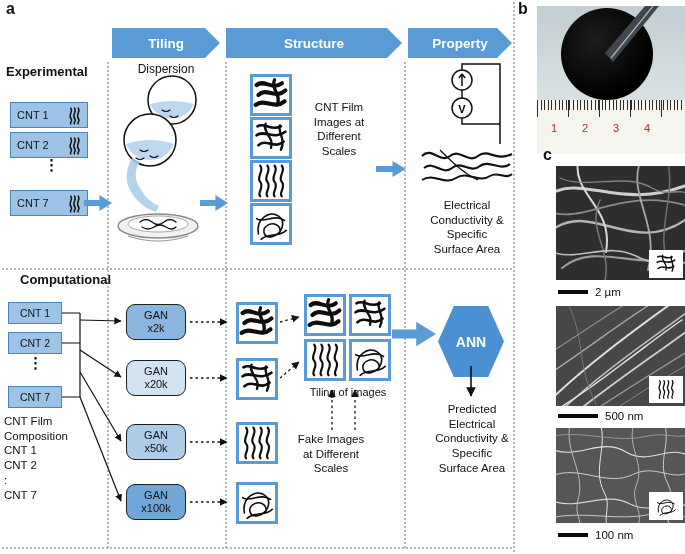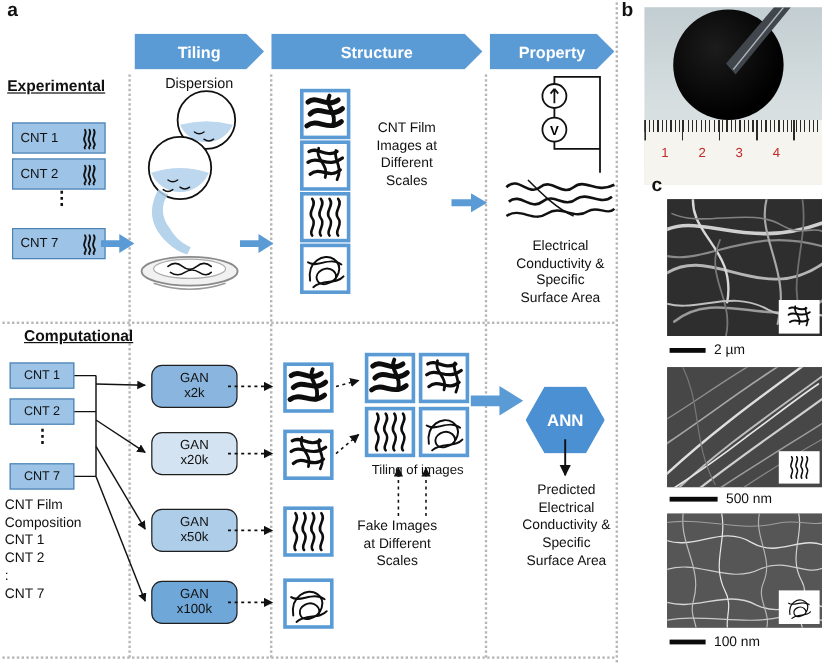--- a/index.html
+++ b/index.html
@@ -5,34 +5,34 @@
   html,body{margin:0;padding:0;background:#fff;}
   .stage{position:relative;width:685px;height:554px;background:#fff;overflow:hidden;
          font-family:"Liberation Sans",sans-serif;color:#111;}
   .abs{position:absolute;}
   .plabel{position:absolute;font-weight:bold;font-size:16px;}
   .chev{position:absolute;top:28px;height:30px;background:var(--accent,#5b9bd5);color:#fff;
         font-weight:bold;font-size:13.5px;display:flex;align-items:center;justify-content:center;
         clip-path:polygon(0 0,calc(100% - 15px) 0,100% 50%,calc(100% - 15px) 100%,0 100%);}
   .vdash{position:absolute;width:0;border-left:2px dotted #b7b7b7;}
   .hdash{position:absolute;height:0;border-top:2px dotted #b7b7b7;}
-  .seclabel{position:absolute;font-weight:bold;font-size:13px;text-decoration:underline;}
+  .seclabel{position:absolute;font-weight:bold;font-size:13px;}
   .cntbox{position:absolute;background:var(--boxfill,#9dc3e6);border:1px solid #4d83b5;
           display:flex;align-items:center;justify-content:space-between;padding:0 6px;
           font-size:11px;box-sizing:border-box;}
   .cntbox.sm{font-size:10.5px;padding:0 4px;justify-content:center;}
   .dots{position:absolute;font-weight:bold;font-size:15px;}
   .barrow{position:absolute;background:var(--accent,#5b9bd5);
           clip-path:polygon(0 34%,55% 34%,55% 6%,100% 50%,55% 94%,55% 66%,0 66%);}
   .cap{position:absolute;font-size:11.5px;line-height:1.28;white-space:pre-line;}
   .ctr{text-align:center;}
   .img-frame{position:absolute;border:3px solid var(--frame,#5b9bd5);background:#fff;
              box-sizing:border-box;}
   .img-frame svg{display:block;width:100%;height:100%;}
-  .gan{position:absolute;width:72px;height:36px;border:1.5px solid #1f1f1f;border-radius:9px;
+  .gan{position:absolute;width:60px;height:36px;border:1.5px solid #1f1f1f;border-radius:9px;
        display:flex;flex-direction:column;align-items:center;justify-content:center;
        font-size:11px;line-height:1.15;box-sizing:border-box;}
   .hex{position:absolute;background:var(--annfill,#4a90d2);color:#fff;font-weight:bold;
        font-size:14px;display:flex;align-items:center;justify-content:center;
        clip-path:polygon(24% 0,76% 0,100% 50%,76% 100%,24% 100%,0% 50%);}
   .tilegrid{position:absolute;display:grid;grid-template-columns:42px 42px;grid-gap:3px;}
   .tilegrid .cell{width:42px;height:42px;border:3px solid var(--frame,#5b9bd5);background:#fff;
                   box-sizing:border-box;}
   .tilegrid .cell svg{display:block;width:100%;height:100%;}
   .photo{position:absolute;background:linear-gradient(180deg,#c3ced2,#d6dee0 55%,#e8e6df);}
@@ -281,21 +281,21 @@
         </svg>
       </div>
   </div>
 
   <div class="cap ctr" style="left:296px;top:385px;width:104px;font-size:11px">Tiling of images</div>
   <div class="cap ctr" style="left:280px;top:432px;width:102px">Fake Images
 at Different
 Scales</div>
 
   <div class="barrow" style="left:392px;top:320px;width:44px;height:28px"></div>
-  <div class="hex" style="left:438px;top:322px;width:66px;height:56px">ANN</div>
+  <div class="hex" style="left:438px;top:306px;width:66px;height:71px">ANN</div>
   <div class="cap ctr" style="left:424px;top:402px;width:96px">Predicted
 Electrical
 Conductivity &amp;
 Specific
 Surface Area</div>
 
   <svg class="abs" style="left:0;top:0;pointer-events:none" width="514" height="554" viewBox="0 0 514 554">
     <defs>
       <marker id="mArr" markerWidth="8" markerHeight="8" refX="5.5" refY="3" orient="auto">
         <path d="M0 0 L6 3 L0 6 Z" fill="#111"></path>

